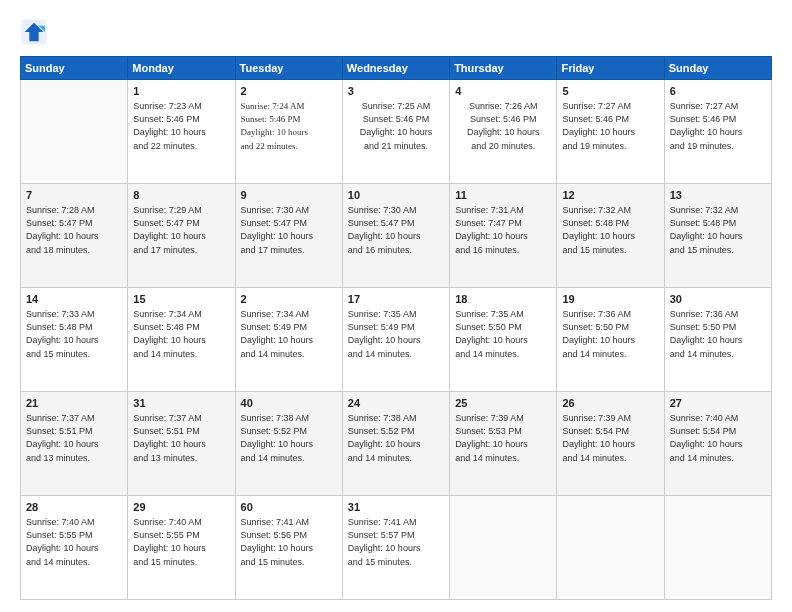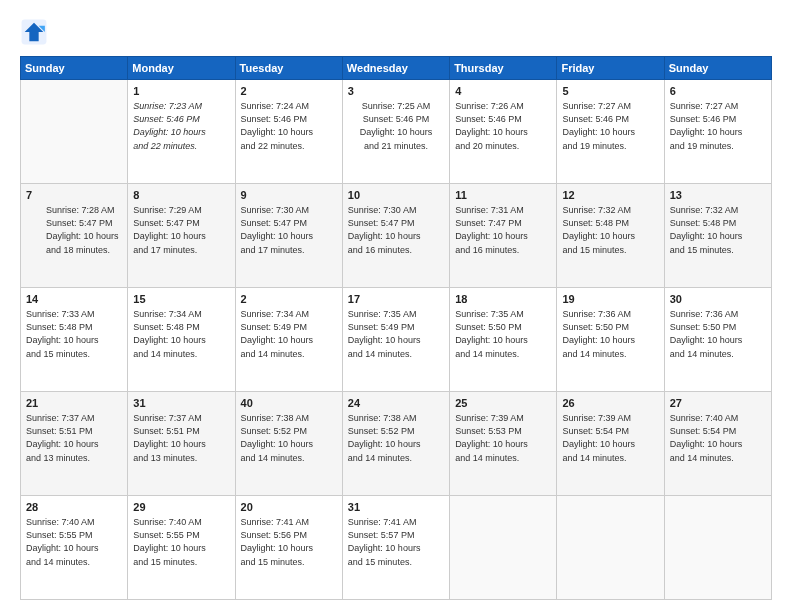--- a/index.html
+++ b/index.html
@@ -130,42 +130,42 @@
           <th>Thursday</th>
           <th>Friday</th>
           <th>Sunday</th>
         </tr>
     </thead>
     <tbody id="calendar-body">
         <tr>
           <td class="empty"></td>
           <td>
             <span class="day-num">1</span>
-            <div class="day-info" style="white-space: pre-line; font-style: italic;">Sunrise: 7:23 AM
+            <div class="day-info" style="white-space: pre-line;">Sunrise: 7:23 AM
 Sunset: 5:46 PM
 Daylight: 10 hours
 and 22 minutes.</div>
           </td>
           <td>
             <span class="day-num">2</span>
-            <div class="day-info" style="white-space: pre-line;">Sunrise: 7:24 AM
+            <div class="day-info" style="white-space: pre-line; font-family: Liberation Serif, serif;">Sunrise: 7:24 AM
 Sunset: 5:46 PM
 Daylight: 10 hours
 and 22 minutes.</div>
           </td>
           <td>
             <span class="day-num">3</span>
             <div class="day-info" style="white-space: pre-line; text-align: center;">Sunrise: 7:25 AM
 Sunset: 5:46 PM
 Daylight: 10 hours
 and 21 minutes.</div>
           </td>
           <td>
             <span class="day-num">4</span>
-            <div class="day-info" style="white-space: pre-line;">Sunrise: 7:26 AM
+            <div class="day-info" style="white-space: pre-line; text-align: center;">Sunrise: 7:26 AM
 Sunset: 5:46 PM
 Daylight: 10 hours
 and 20 minutes.</div>
           </td>
           <td>
             <span class="day-num">5</span>
             <div class="day-info" style="white-space: pre-line;">Sunrise: 7:27 AM
 Sunset: 5:46 PM
 Daylight: 10 hours
 and 19 minutes.</div>
@@ -174,21 +174,21 @@
             <span class="day-num">6</span>
             <div class="day-info" style="white-space: pre-line;">Sunrise: 7:27 AM
 Sunset: 5:46 PM
 Daylight: 10 hours
 and 19 minutes.</div>
           </td>
         </tr>
         <tr>
           <td>
             <span class="day-num">7</span>
-            <div class="day-info" style="white-space: pre-line; margin-left: 20px;">Sunrise: 7:28 AM
+            <div class="day-info" style="white-space: pre-line;">Sunrise: 7:28 AM
 Sunset: 5:47 PM
 Daylight: 10 hours
 and 18 minutes.</div>
           </td>
           <td>
             <span class="day-num">8</span>
             <div class="day-info" style="white-space: pre-line;">Sunrise: 7:29 AM
 Sunset: 5:47 PM
 Daylight: 10 hours
 and 17 minutes.</div>
@@ -340,21 +340,21 @@
 and 14 minutes.</div>
           </td>
           <td>
             <span class="day-num">29</span>
             <div class="day-info" style="white-space: pre-line;">Sunrise: 7:40 AM
 Sunset: 5:55 PM
 Daylight: 10 hours
 and 15 minutes.</div>
           </td>
           <td>
-            <span class="day-num">20</span>
+            <span class="day-num">60</span>
             <div class="day-info" style="white-space: pre-line;">Sunrise: 7:41 AM
 Sunset: 5:56 PM
 Daylight: 10 hours
 and 15 minutes.</div>
           </td>
           <td>
             <span class="day-num">31</span>
             <div class="day-info" style="white-space: pre-line;">Sunrise: 7:41 AM
 Sunset: 5:57 PM
 Daylight: 10 hours

